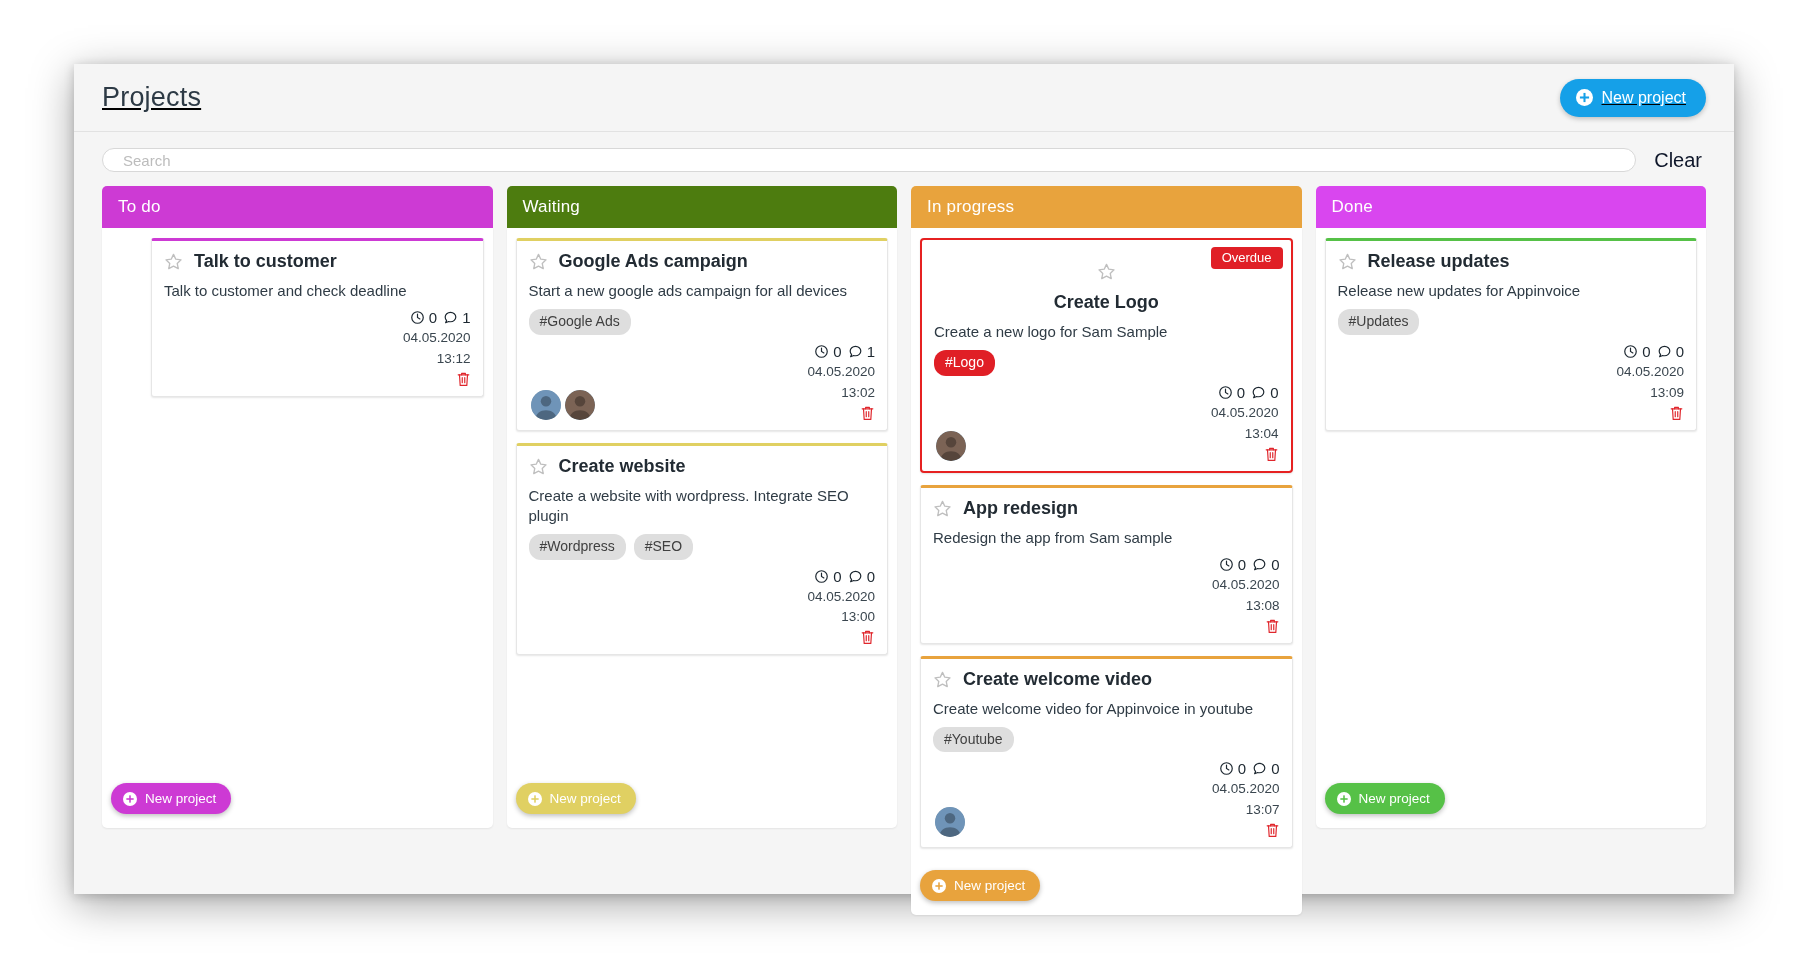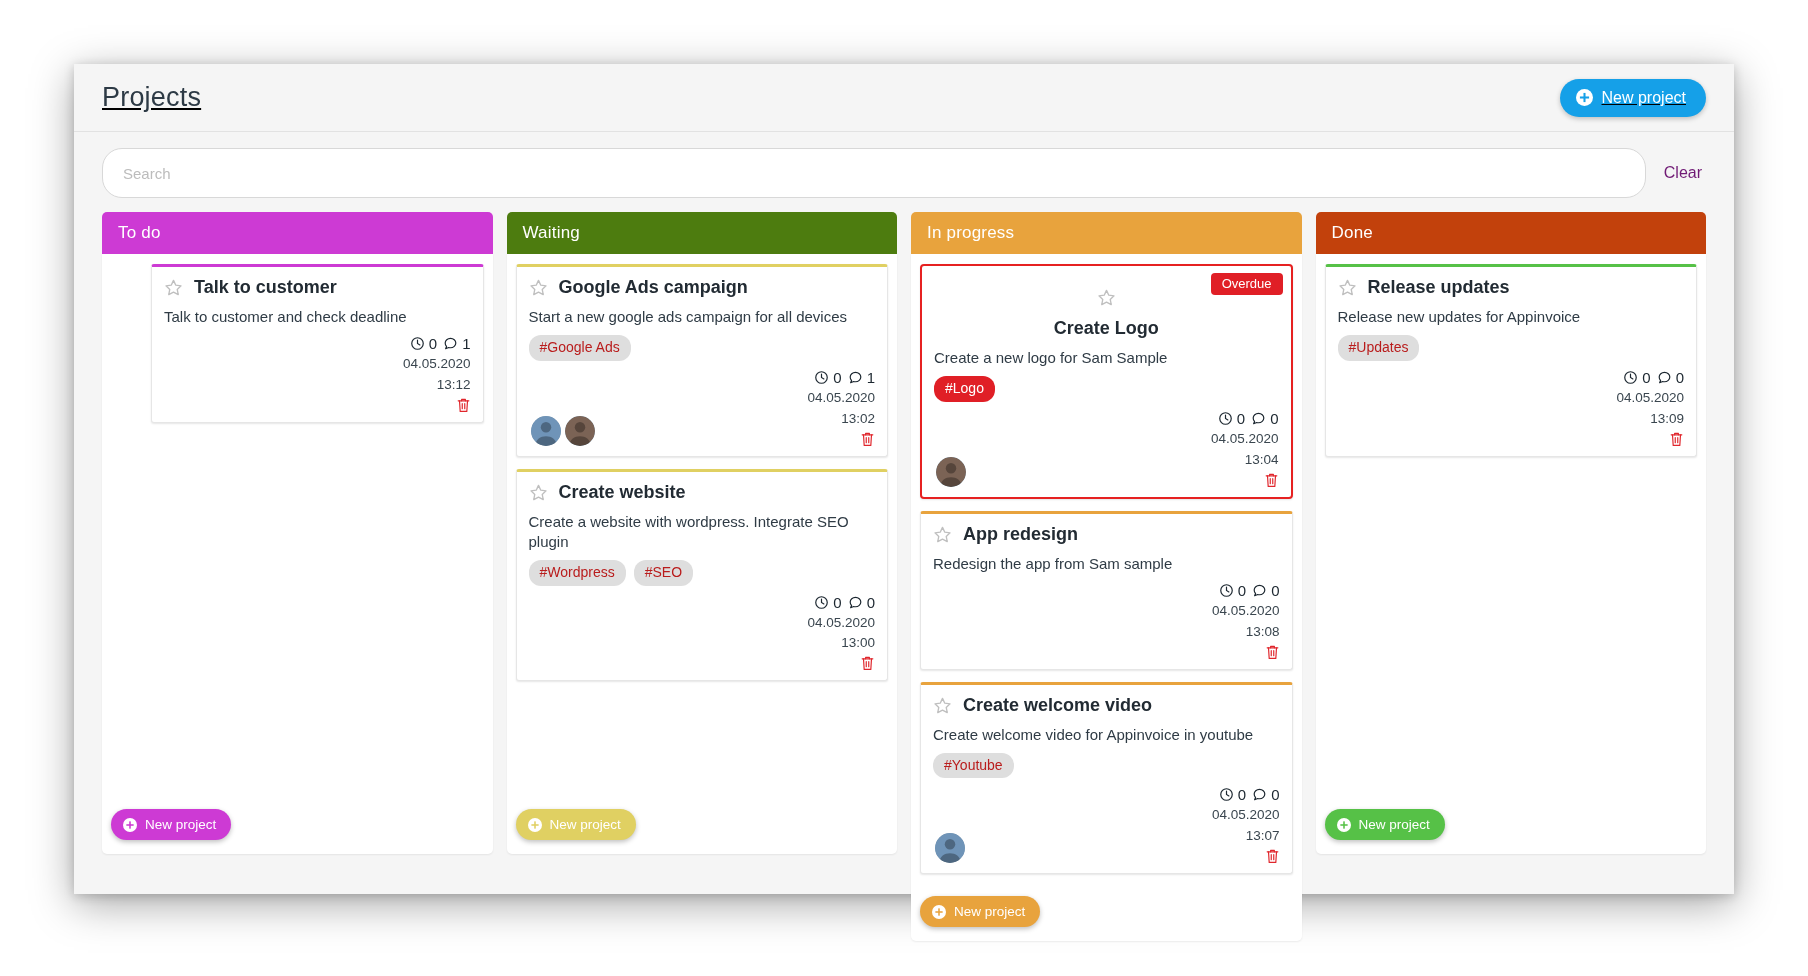--- a/index.html
+++ b/index.html
@@ -35,33 +35,33 @@
     font-family: "Liberation Sans", sans-serif;
   }
   .plus-circle { width:17px; height:17px; flex:0 0 17px; display:block; }
   
   .search-row {
     display: flex; align-items: center; gap: 18px;
     padding: 16px 28px 14px 28px;
   }
   .search-input {
     flex: 1 1 auto;
-    height: 50px;
+    height: 24px;
     border: 1px solid #d8d8d8;
     border-radius: 20px;
     padding: 0 20px;
     font-size: 15px;
     color: #444;
     background: #fff;
     outline: none;
     font-family: "Liberation Sans", sans-serif;
   }
   .search-input::placeholder { color: #bcbcbc; }
   .clear-link {
-    color: #701a75; font-size: 16px; cursor: pointer;
+    color: #0f172a; font-size: 20px; cursor: pointer;
     padding-right: 4px; white-space: nowrap;
   }
   
   .board {
     display: flex; gap: 14px;
     padding: 0 28px;
     align-items: flex-start;
   }
   .column { flex: 1 1 0; min-width: 0; }
   .col-head {
@@ -101,21 +101,21 @@
     font-size: 13px; border-radius: 4px;
     padding: 3px 11px; line-height: 1.2;
   }
   .card-title-row { display: flex; align-items: center; gap: 11px; margin-bottom: 9px; }
   .card.overdue .card-title-row { margin-top: 14px; flex-direction: column; }
   .star-icon { width:19px; height:19px; flex:0 0 19px; display:block; }
   .card-title { font-size: 18px; color: #222b33; font-weight: 600; }
   .card-desc { font-size: 15px; color: #2f3b45; line-height: 1.35; margin-bottom: 8px; }
   .tags { display: flex; flex-wrap: wrap; gap: 8px; margin-bottom: 4px; }
   .tag {
-    background: #dedede; color: #b91c1c;
+    background: #dedede; color: #404040;
     font-size: 14px; border-radius: 12px;
     padding: 4px 11px; line-height: 1.25;
   }
   .tag.red { background: #e01f26; color: #fff; }
   .card-foot { display: flex; align-items: flex-end; justify-content: space-between; margin-top: 8px; min-height: 34px; }
   .avatars { display: flex; }
   .avatar {
     width: 34px; height: 34px; border-radius: 50%;
     border: 2px solid #fff; overflow: hidden;
     background: #8aa4b8; display:block;
@@ -537,21 +537,21 @@
                 <circle cx="10" cy="10" r="10" fill="#fff"></circle>
                 <rect x="8.9" y="4.8" width="2.2" height="10.4" fill="#e8a33d"></rect>
                 <rect x="4.8" y="8.9" width="10.4" height="2.2" fill="#e8a33d"></rect>
               </svg>
             </span>
             <span>New project</span>
           </button>
         </div>
       </div>
       <div class="column">
-        <div class="col-head" style="background: #c2410c;"><span>Done</span></div>
+        <div class="col-head" style="background: #d946ef;"><span>Done</span></div>
         <div class="col-body">
           <div class="col-cards">
             <div class="card" style="border-top-color: rgb(86, 193, 71);">
               <div class="card-title-row">
                 <span>
                   <svg class="star-icon" viewBox="0 0 24 24" fill="none" stroke="#bfbfbf" stroke-width="1.7" stroke-linejoin="round">
                     <polygon points="12,3 14.9,9.1 21.5,9.9 16.7,14.4 18,21 12,17.8 6,21 7.3,14.4 2.5,9.9 9.1,9.1"></polygon>
                   </svg>
                 </span>
                 <span class="card-title">Release updates</span>

